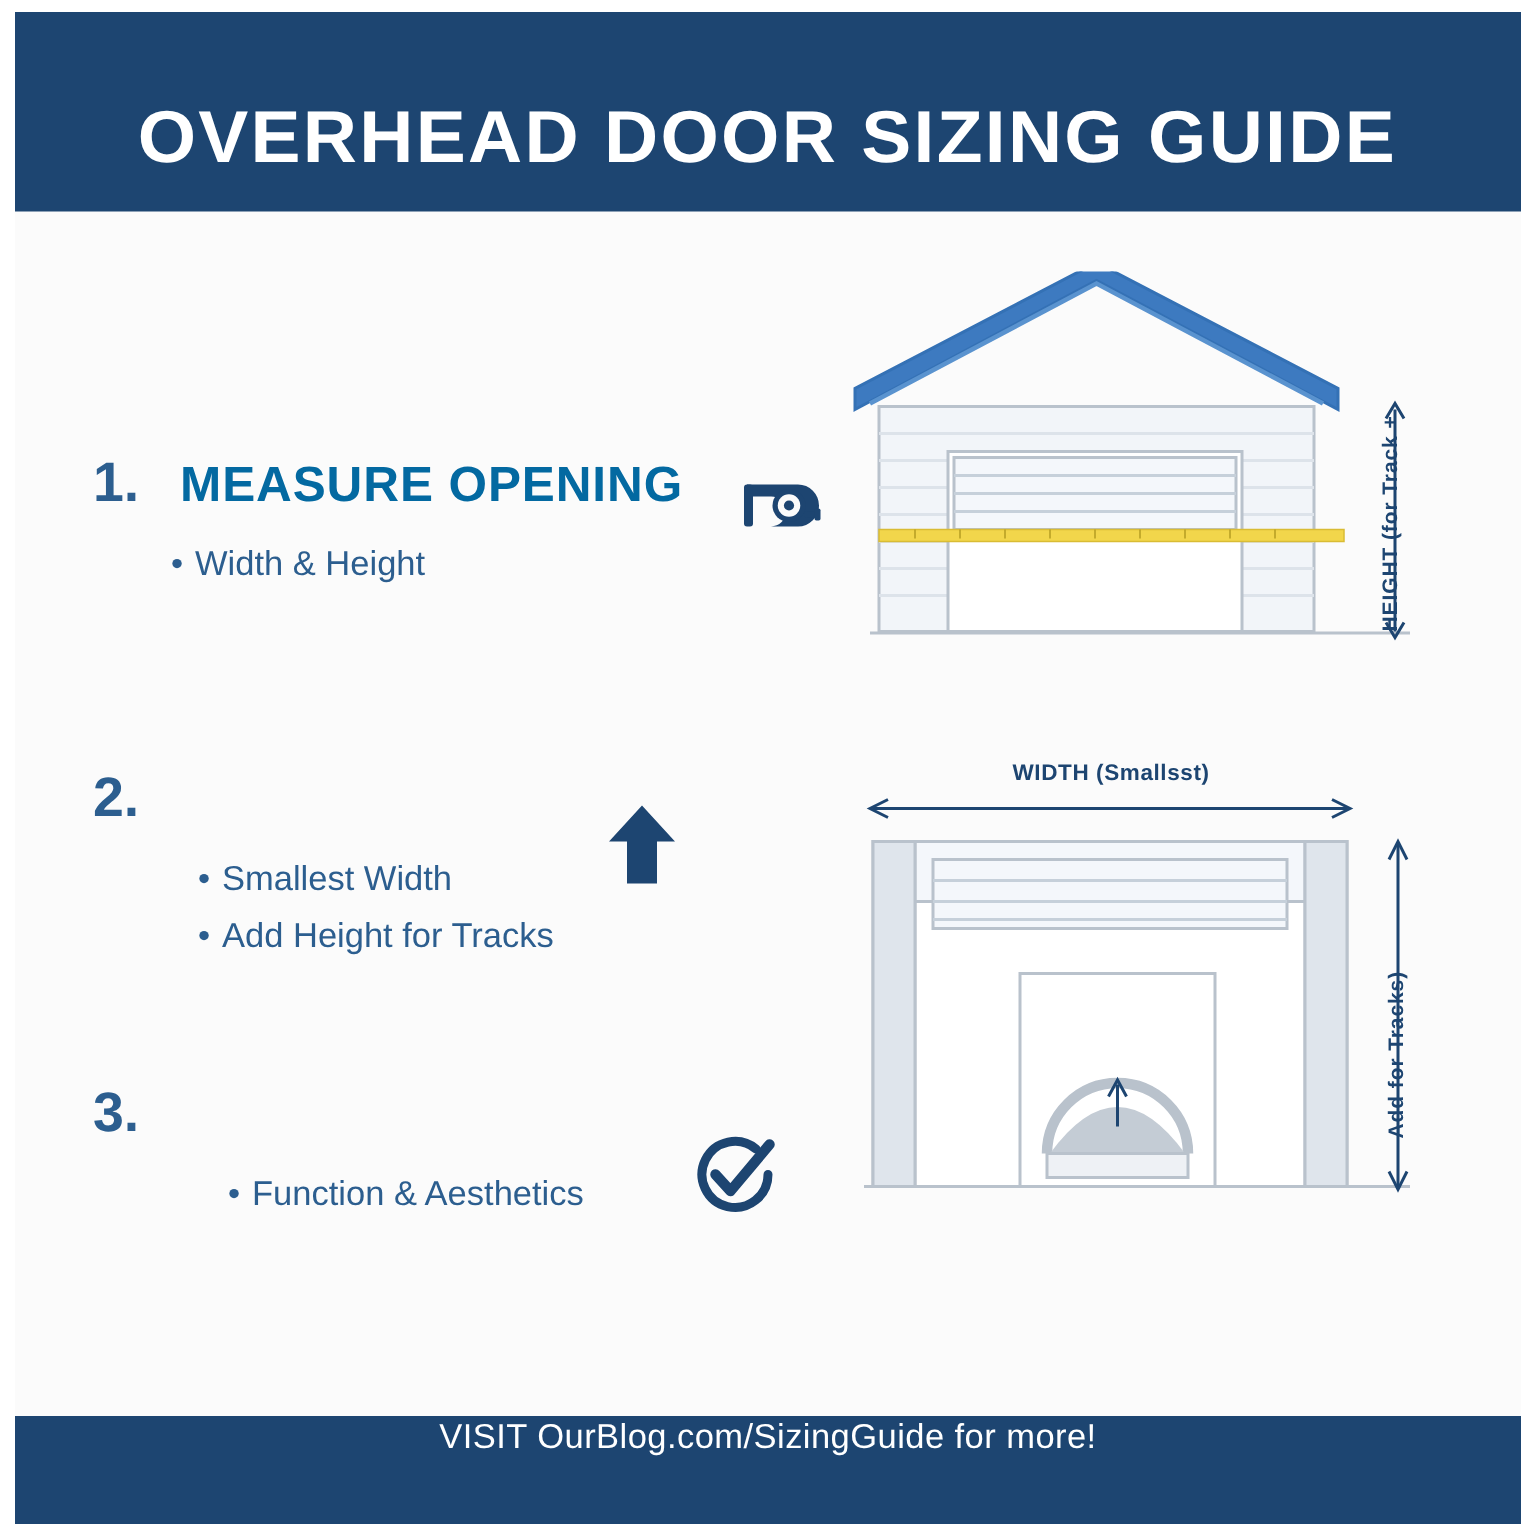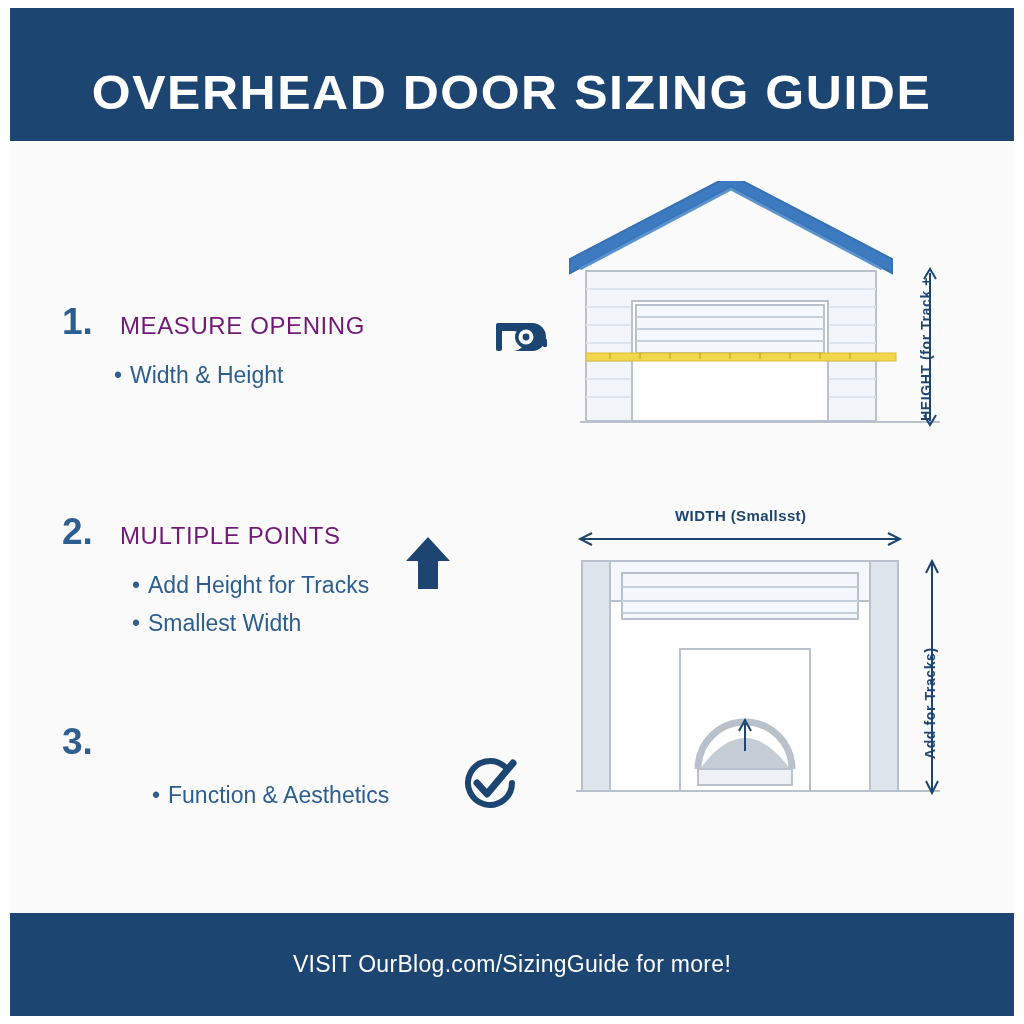--- a/index.html
+++ b/index.html
@@ -47,24 +47,24 @@
     transform: scaleX(1.02);
     white-space: nowrap;
   }
 
   
   .footer {
     position: absolute;
     left: 0;
     bottom: 0;
     width: 1004px;
-    height: 103px;
+    height: 72px;
     background: #1d4571;
     display: flex;
-    align-items: center;
+    align-items: flex-start;
     justify-content: center;
   }
   .footer-text {
     color: #ffffff;
     font-size: 23px;
     letter-spacing: 0.3px;
     white-space: nowrap;
   }
 
   
@@ -100,23 +100,23 @@
     gap: 16px;
   }
   .step-num {
     color: #2c5e8f;
     font-size: 37px;
     font-weight: bold;
     width: 42px;
     flex: none;
   }
   .step-title {
-    color: #701a75;
-    font-size: 24px;
-    font-weight: normal;
+    color: #0369a1;
+    font-size: 33px;
+    font-weight: bold;
     letter-spacing: 0.6px;
     text-transform: uppercase;
     white-space: nowrap;
   }
   .bullets {
     margin: 14px 0 0 0;
     padding: 0;
     list-style: none;
   }
   .bullets.indent-1 { margin-left: 52px; }
@@ -194,28 +194,27 @@
         <ul class="bullets indent-1">
           <li class="bullet">
             <span class="dot">•</span><span>Width &amp; Height</span>
           </li>
         </ul>
       </div>
 
       <div class="step step-2">
         <div class="step-head">
           <span class="step-num">2.</span>
-          <span class="step-title">Multiple Points</span>
         </div>
         <ul class="bullets indent-2">
           <li class="bullet">
-            <span class="dot">•</span><span>Add Height for Tracks</span>
+            <span class="dot">•</span><span>Smallest Width</span>
           </li>
           <li class="bullet">
-            <span class="dot">•</span><span>Smallest Width</span>
+            <span class="dot">•</span><span>Add Height for Tracks</span>
           </li>
         </ul>
       </div>
 
       <div class="step step-3">
         <div class="step-head">
           <span class="step-num">3.</span>
         </div>
         <ul class="bullets indent-3">
           <li class="bullet">

